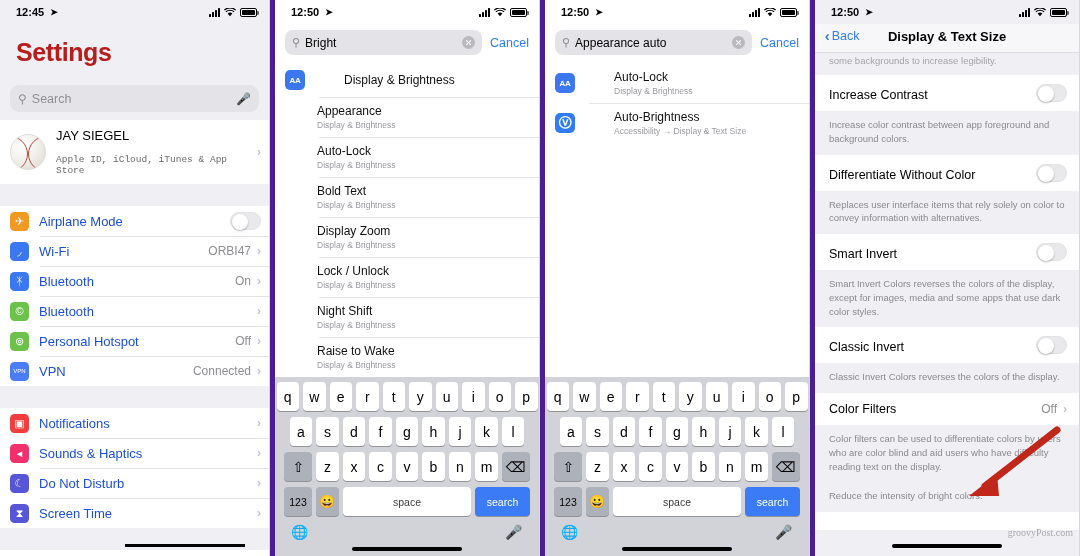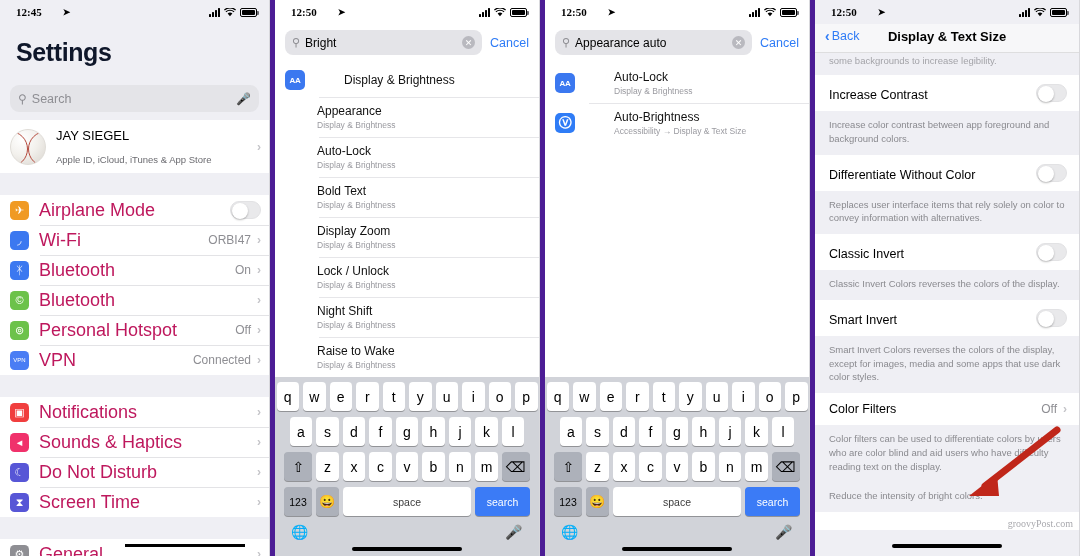--- a/index.html
+++ b/index.html
@@ -21,35 +21,35 @@
   }
   .panel:first-child { border-left: none; }
 
   
   .statusbar {
     height: 24px; display:flex; align-items:center;
     justify-content: space-between;
     padding: 0 12px 0 16px;
     font-size: 11px; font-weight: bold; color:#000;
   }
-  .sb-left { display:flex; align-items:center; gap:21px;font-family:Liberation Serif, serif; }
+  .sb-left { display:flex; align-items:center; gap:6px; }
   .loc-arrow { font-size: 9px; transform: rotate(0deg); display:inline-block; }
   .sb-right { display:flex; align-items:center; gap:4px; }
   .bars { display:flex; align-items:flex-end; gap:1px; height:9px; }
   .bars i { width:2px; background:#000; display:block; border-radius:.5px; }
   .bars i:nth-child(1){height:3px;} .bars i:nth-child(2){height:5px;}
   .bars i:nth-child(3){height:7px;} .bars i:nth-child(4){height:9px;}
   .batt { width:17px; height:9px; border:1px solid #000; border-radius:2px; position:relative; }
   .batt::after { content:""; position:absolute; right:-3px; top:2.5px; width:2px; height:4px; background:#6e6e73; border-radius:0 1px 1px 0;}
   .batt i { position:absolute; left:1px; top:1px; bottom:1px; width:13px; background:#000; border-radius:1px; }
 
   
   .p1 { background:#efeff4; }
   .p1-head { background:#efeff4; padding: 14px 16px 8px; }
-  .p1-title { font-size: 25px; font-weight: bold; letter-spacing:-0.4px; color:#0f172a; }
+  .p1-title { font-size: 25px; font-weight: bold; letter-spacing:-0.4px; color:#b91c1c; }
   .searchbar {
     margin: 10px 10px 8px; height: 27px; background:#e4e4e8; border-radius: 9px;
     display:flex; align-items:center; padding: 0 8px; gap:5px;
   }
   .searchbar .mag { color:#8e8e93; font-size:12px; }
   .searchbar .ph { color:#8e8e93; font-size:12.5px; flex:1; }
   .searchbar .mic { color:#8e8e93; font-size:12px; }
 
   .group { background:#fff; margin-top: 0; }
   .gap { height: 22px; background:#efeff4; }
@@ -60,40 +60,40 @@
     position:relative;
   }
   .row + .row::before{
     content:""; position:absolute; left:40px; right:0; top:0; height:1px; background:#e3e3e6;
   }
   .ricon {
     width:19px; height:19px; border-radius:4.5px; flex:none;
     display:flex; align-items:center; justify-content:center;
     color:#fff; font-size:11px; margin-right:10px;
   }
-  .rlabel { font-size: 18px; color:#be185d; flex:1; }
+  .rlabel { font-size: 13px; color:#1d4ed8; flex:1; }
   .rval { font-size: 12px; color:#8e8e93; margin-right:6px; }
   .chev { color:#c4c4c8; font-size:12px; font-weight:bold; }
 
   .toggle { width:31px; height:18px; border-radius:9px; background:#e9e9eb;
             border:1px solid #e2e2e4; position:relative; flex:none; }
   .toggle i { position:absolute; left:1px; top:1px; width:16px; height:16px;
               border-radius:50%; background:#fff; box-shadow: 0 1px 2px rgba(0,0,0,.28); }
 
   .avatar-row { display:flex; align-items:center; padding: 8px 8px 8px 10px; background:#fff; }
   .avatar { width:36px; height:36px; border-radius:50%; flex:none; margin-right:10px;
             background: radial-gradient(circle at 32% 28%, #ffffff 0%, #f2f0ec 48%, #d9d5cf 100%);
             position:relative; overflow:hidden; border:1px solid #e0ddd8;}
   .avatar::before, .avatar::after{
     content:""; position:absolute; width:34px; height:34px; border:1.6px solid #b4493c;
     border-radius:50%; }
   .avatar::before{ left:-19px; top:1px; clip-path: inset(0 0 0 50%);}
   .avatar::after{ right:-19px; top:1px; clip-path: inset(0 50% 0 0);}
   .acct-name { font-size: 13px; color:#000; font-weight:500; }
-  .acct-sub { font-size: 9.5px; color:#6b6b70; margin-top:11px; }
+  .acct-sub { font-size: 9.5px; color:#6b6b70; margin-top:11px;font-family:Liberation Mono, monospace; }
 
   
   .sp-searchwrap { background:#fff; padding: 6px 10px 8px; display:flex; align-items:center; gap:8px;}
   .sp-field { flex:1; height:25px; background:#e4e4e8; border-radius:8px;
               display:flex; align-items:center; padding:0 7px; gap:5px; }
   .sp-field .mag{ color:#8e8e93; font-size:11px; }
   .sp-field .txt{ font-size:12px; color:#000; flex:1; }
   .clearbtn { width:13px;height:13px;border-radius:50%;background:#b9b9bf;color:#fff;
               font-size:9px;display:flex;align-items:center;justify-content:center; flex:none;}
   .cancel { color:#2f7cf6; font-size:12.5px; }
@@ -135,21 +135,21 @@
   .cut-note { background:#efeff4; font-size:9.5px; color:#8a8a8f; padding: 2px 14px 9px;
               white-space:nowrap; overflow:hidden; opacity:.75;}
   .s-row { background:#fff; display:flex; align-items:flex-end; justify-content:space-between;
            padding: 9px 12px 9px 14px; }
   .s-label { font-size:12.5px; color:#000; }
   .s-right { display:flex; align-items:center; gap:6px; }
   .s-val { font-size:12px; color:#8e8e93; }
   .s-desc { background:#efeff4; font-size:9.5px; line-height:1.45; color:#8a8a8f; padding: 7px 14px 9px; border-radius: 9px; }
 
   .arrow-svg { position:absolute; pointer-events:none; }
-  .watermark { position:absolute; right:6px; bottom:27px; font-size:10px; color:#a9a9ae;
+  .watermark { position:absolute; right:6px; bottom:18px; font-size:10px; color:#a9a9ae;
                font-family:"Liberation Serif", serif; }
   .p4bar { width:110px;height:4px;border-radius:2px;background:#000;
            position:absolute; left:50%; transform:translateX(-50%); bottom:8px;}
 </style>
 </head>
 <body>
 
 <div class="sheet">
 
   <div class="panel p1">
@@ -564,39 +564,39 @@
             <span class="s-right">
               <span class="toggle">
                 <i></i>
               </span>
             </span>
           </div>
           <div class="s-desc">Replaces user interface items that rely solely on color to convey information with alternatives.</div>
         </div>
         <div>
           <div class="s-row">
+            <span class="s-label">Smart Invert</span>
+            <span class="s-right">
+              <span class="toggle">
+                <i></i>
+              </span>
+            </span>
+          </div>
+          <div class="s-desc">Smart Invert Colors reverses the colors of the display, except for images, media and some apps that use dark color styles.</div>
+        </div>
+        <div>
+          <div class="s-row">
             <span class="s-label">Classic Invert</span>
             <span class="s-right">
               <span class="toggle">
                 <i></i>
               </span>
             </span>
           </div>
           <div class="s-desc">Classic Invert Colors reverses the colors of the display.</div>
-        </div>
-        <div>
-          <div class="s-row">
-            <span class="s-label">Smart Invert</span>
-            <span class="s-right">
-              <span class="toggle">
-                <i></i>
-              </span>
-            </span>
-          </div>
-          <div class="s-desc">Smart Invert Colors reverses the colors of the display, except for images, media and some apps that use dark color styles.</div>
         </div>
         <div>
           <div class="s-row">
             <span class="s-label">Color Filters</span>
             <span class="s-right">
               <span class="s-val">Off</span>
               <span class="chev">›</span>
             </span>
           </div>
           <div class="s-desc">Color filters can be used to differentiate colors by users who are color blind and aid users who have difficulty reading text on the display.</div>

